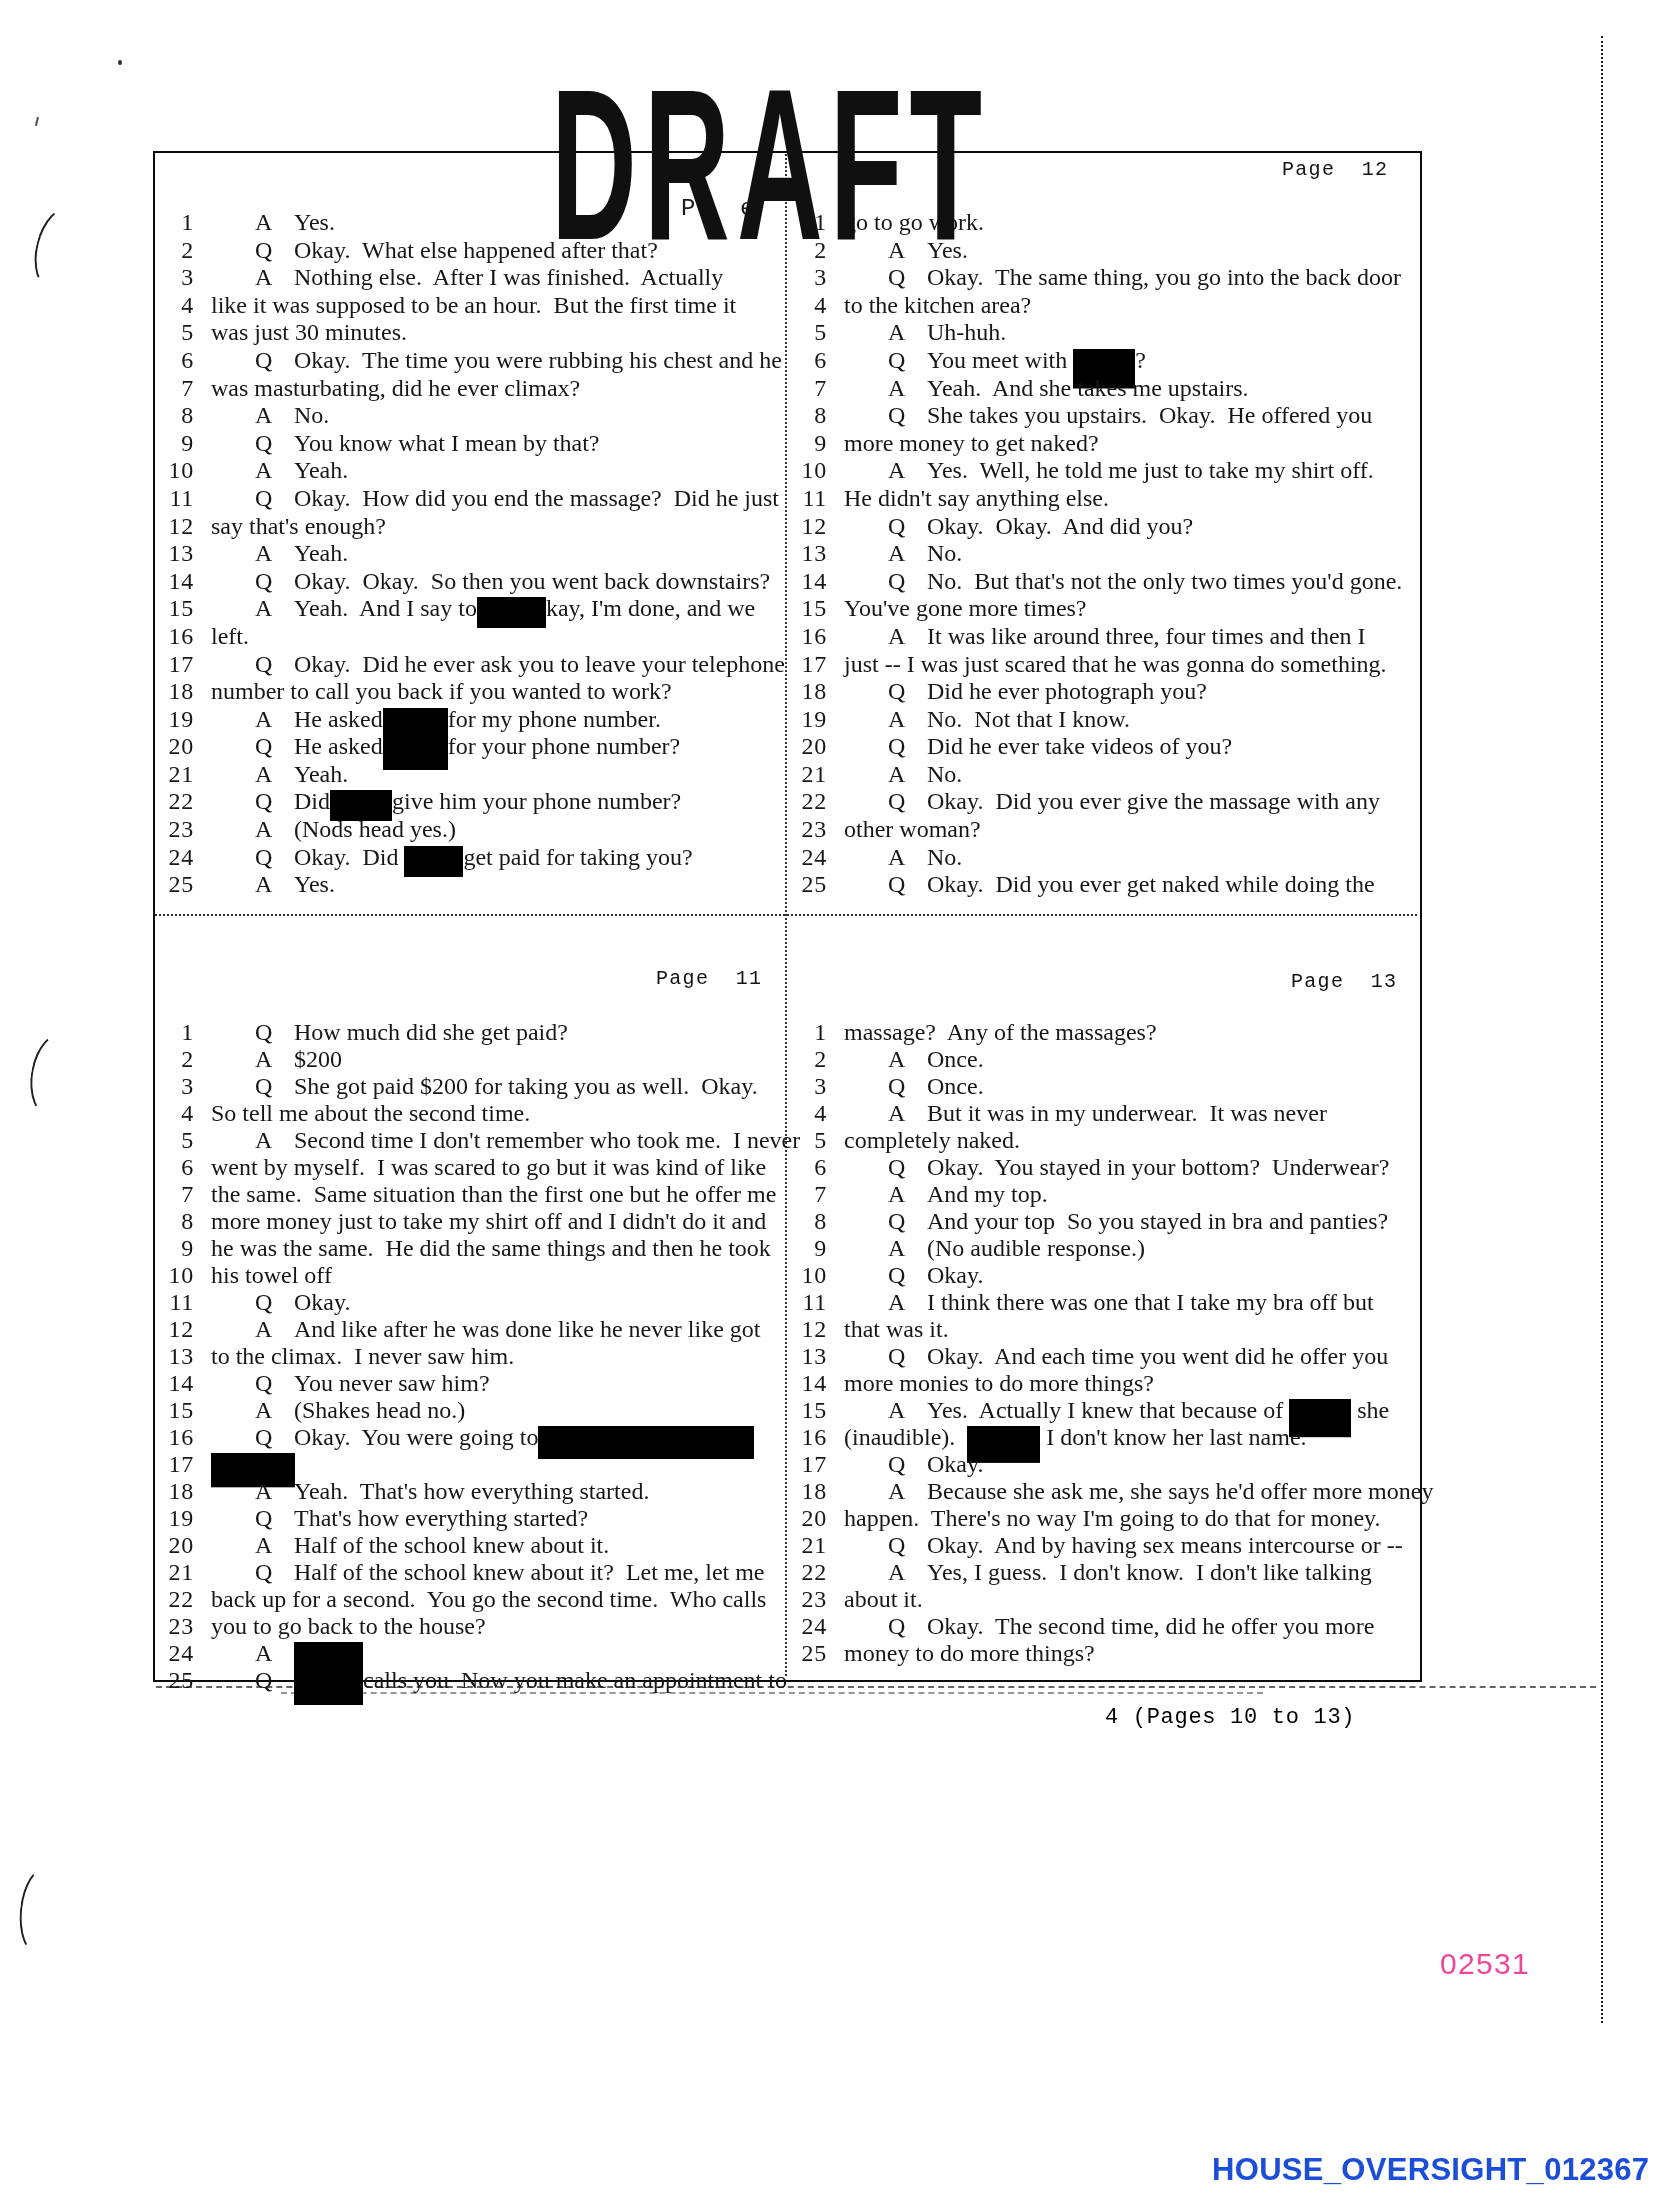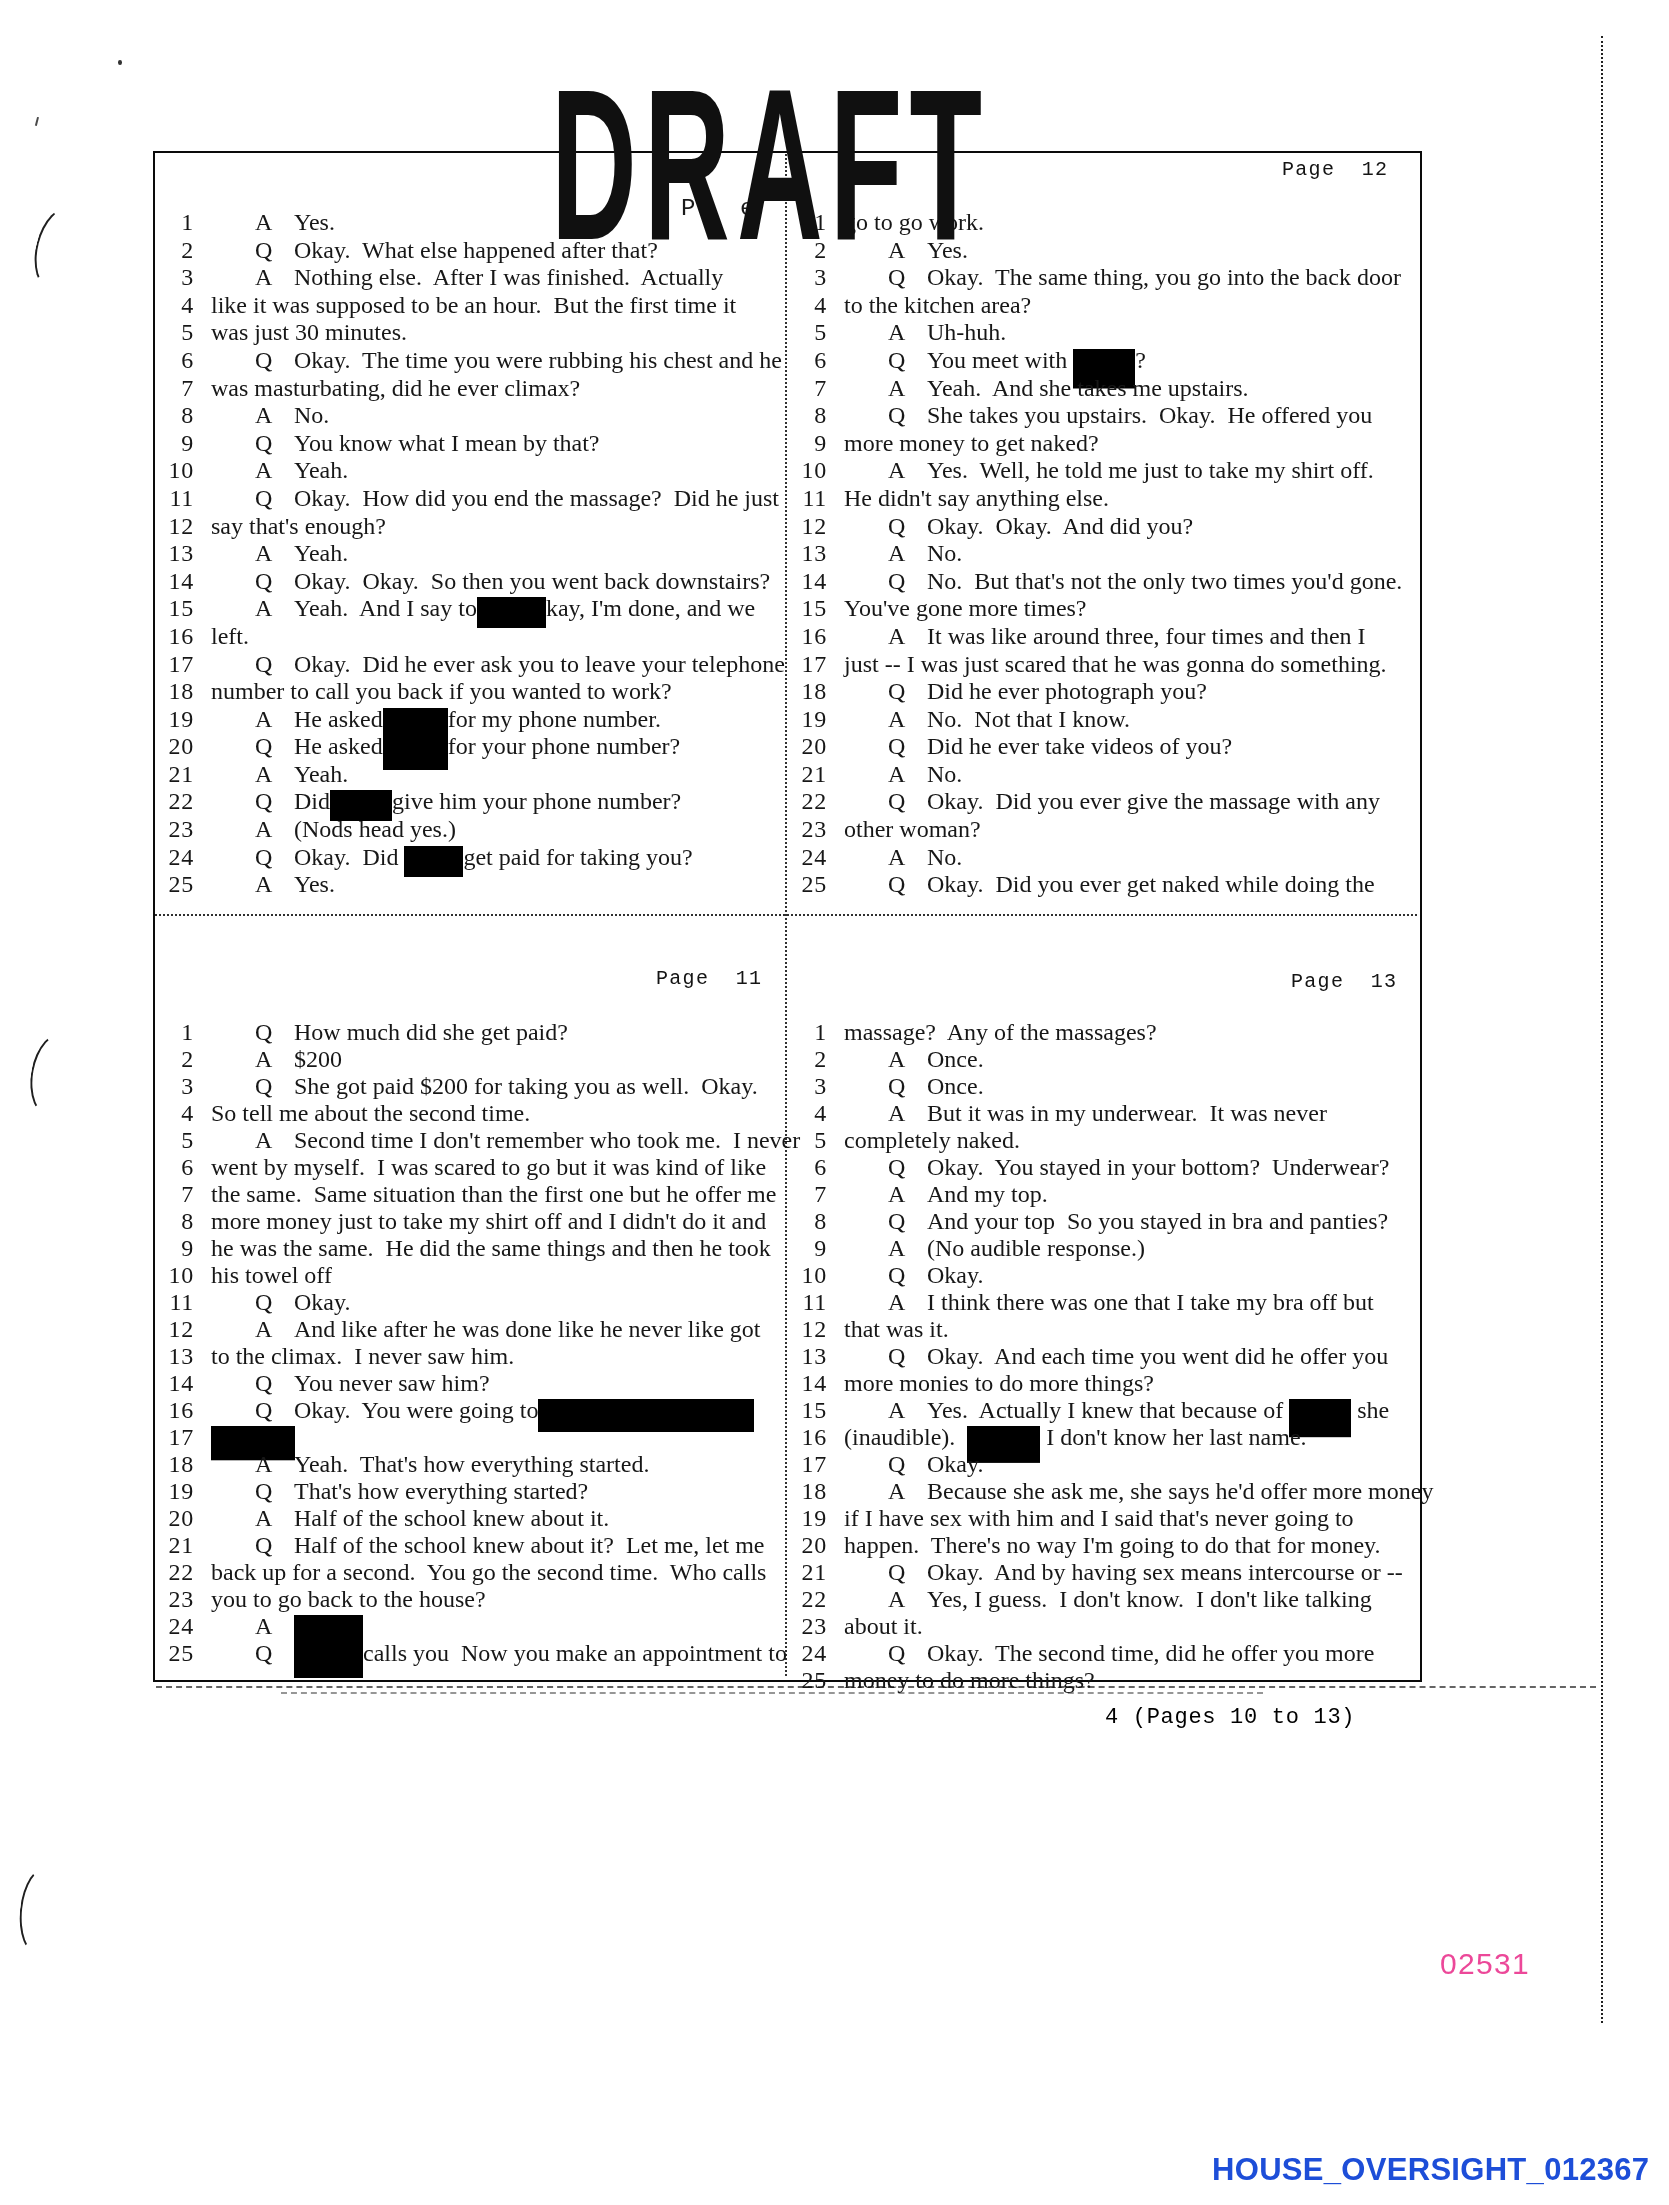--- a/index.html
+++ b/index.html
@@ -140,20 +140,21 @@
     <div class="trow"><span class="ln">5</span><span class="sp">A</span><span class="tx">Second time I don't remember who took me.  I never</span></div>
     <div class="trow cont"><span class="ln">6</span><span class="tx">went by myself.  I was scared to go but it was kind of like</span></div>
     <div class="trow cont"><span class="ln">7</span><span class="tx">the same.  Same situation than the first one but he offer me</span></div>
     <div class="trow cont"><span class="ln">8</span><span class="tx">more money just to take my shirt off and I didn't do it and</span></div>
     <div class="trow cont"><span class="ln">9</span><span class="tx">he was the same.  He did the same things and then he took</span></div>
     <div class="trow cont"><span class="ln">10</span><span class="tx">his towel off</span></div>
     <div class="trow"><span class="ln">11</span><span class="sp">Q</span><span class="tx">Okay.</span></div>
     <div class="trow"><span class="ln">12</span><span class="sp">A</span><span class="tx">And like after he was done like he never like got</span></div>
     <div class="trow cont"><span class="ln">13</span><span class="tx">to the climax.  I never saw him.</span></div>
     <div class="trow"><span class="ln">14</span><span class="sp">Q</span><span class="tx">You never saw him?</span></div>
+    <div class="trow"><span class="ln">15</span><span class="sp">A</span><span class="tx">(Shakes head no.)</span></div>
     <div class="trow"><span class="ln">16</span><span class="sp">Q</span><span class="tx">Okay.  You were going to<span class="rd" style="width: 216px; height: 33px;"></span></span></div>
     <div class="trow cont"><span class="ln">17</span><span class="tx"><span class="rd" style="width: 84px; height: 33px; box-shadow: rgb(0, 0, 0) 0px 1.3px 0px 0px;"></span></span></div>
     <div class="trow"><span class="ln">18</span><span class="sp">A</span><span class="tx">Yeah.  That's how everything started.</span></div>
     <div class="trow"><span class="ln">19</span><span class="sp">Q</span><span class="tx">That's how everything started?</span></div>
     <div class="trow"><span class="ln">20</span><span class="sp">A</span><span class="tx">Half of the school knew about it.</span></div>
     <div class="trow"><span class="ln">21</span><span class="sp">Q</span><span class="tx">Half of the school knew about it?  Let me, let me</span></div>
     <div class="trow cont"><span class="ln">22</span><span class="tx">back up for a second.  You go the second time.  Who calls</span></div>
     <div class="trow cont"><span class="ln">23</span><span class="tx">you to go back to the house?</span></div>
     <div class="trow"><span class="ln">24</span><span class="sp">A</span><span class="tx"><span class="rd" style="width: 69px; height: 33px; box-shadow: rgb(0, 0, 0) 0px 30px 0px 0px;"></span></span></div>
     <div class="trow"><span class="ln">25</span><span class="sp">Q</span><span class="tx"><span class="rsp" style="width: 69px;"></span>calls you  Now you make an appointment to</span></div>
@@ -170,21 +171,20 @@
     <div class="trow"><span class="ln">9</span><span class="sp">A</span><span class="tx">(No audible response.)</span></div>
     <div class="trow"><span class="ln">10</span><span class="sp">Q</span><span class="tx">Okay.</span></div>
     <div class="trow"><span class="ln">11</span><span class="sp">A</span><span class="tx">I think there was one that I take my bra off but</span></div>
     <div class="trow cont"><span class="ln">12</span><span class="tx">that was it.</span></div>
     <div class="trow"><span class="ln">13</span><span class="sp">Q</span><span class="tx">Okay.  And each time you went did he offer you</span></div>
     <div class="trow cont"><span class="ln">14</span><span class="tx">more monies to do more things?</span></div>
     <div class="trow"><span class="ln">15</span><span class="sp">A</span><span class="tx">Yes.  Actually I knew that because of <span class="rd" style="width: 62px; height: 33px; box-shadow: rgb(0, 0, 0) 0px 5.2px 0px 0px;"></span> she</span></div>
     <div class="trow cont"><span class="ln">16</span><span class="tx">(inaudible).  <span class="rd" style="width: 73px; height: 33px; box-shadow: rgb(0, 0, 0) 0px 3.9px 0px 0px;"></span> I don't know her last name.</span></div>
     <div class="trow"><span class="ln">17</span><span class="sp">Q</span><span class="tx">Okay.</span></div>
     <div class="trow"><span class="ln">18</span><span class="sp">A</span><span class="tx">Because she ask me, she says he'd offer more money</span></div>
-    <div class="trow cont"><span class="ln">19</span><span class="tx">if I have sex with him and I said that's never going to</span></div>
     <div class="trow cont"><span class="ln">20</span><span class="tx">happen.  There's no way I'm going to do that for money.</span></div>
     <div class="trow"><span class="ln">21</span><span class="sp">Q</span><span class="tx">Okay.  And by having sex means intercourse or --</span></div>
     <div class="trow"><span class="ln">22</span><span class="sp">A</span><span class="tx">Yes, I guess.  I don't know.  I don't like talking</span></div>
     <div class="trow cont"><span class="ln">23</span><span class="tx">about it.</span></div>
     <div class="trow"><span class="ln">24</span><span class="sp">Q</span><span class="tx">Okay.  The second time, did he offer you more</span></div>
     <div class="trow cont"><span class="ln">25</span><span class="tx">money to do more things?</span></div>
   </div>
 
 <div class="pagesum">4 (Pages 10 to 13)</div>
 <div class="bates">02531</div>

